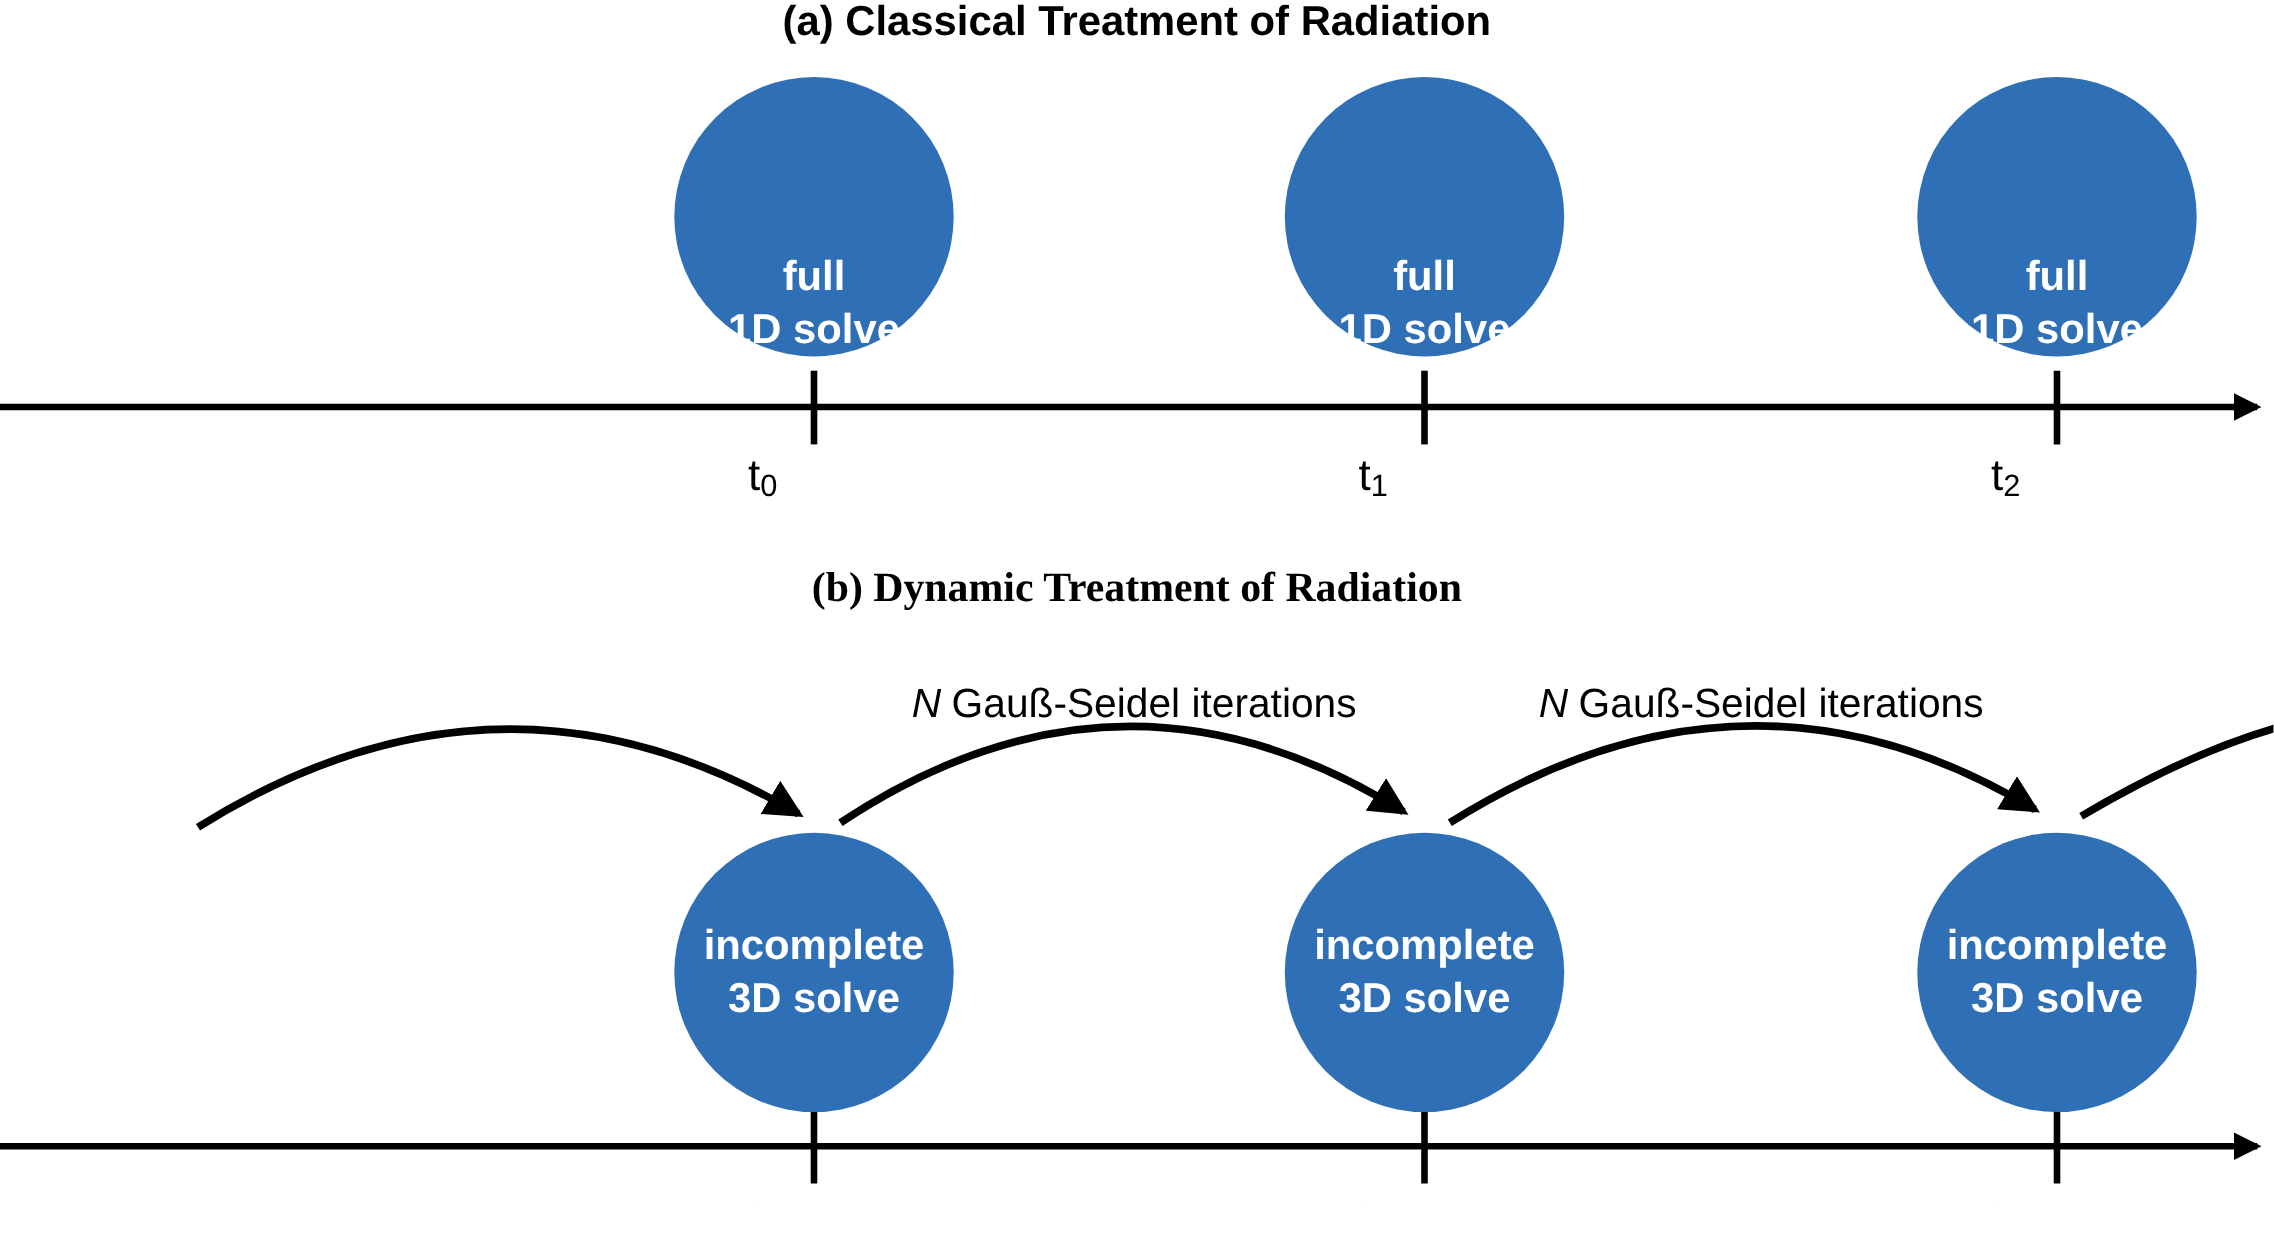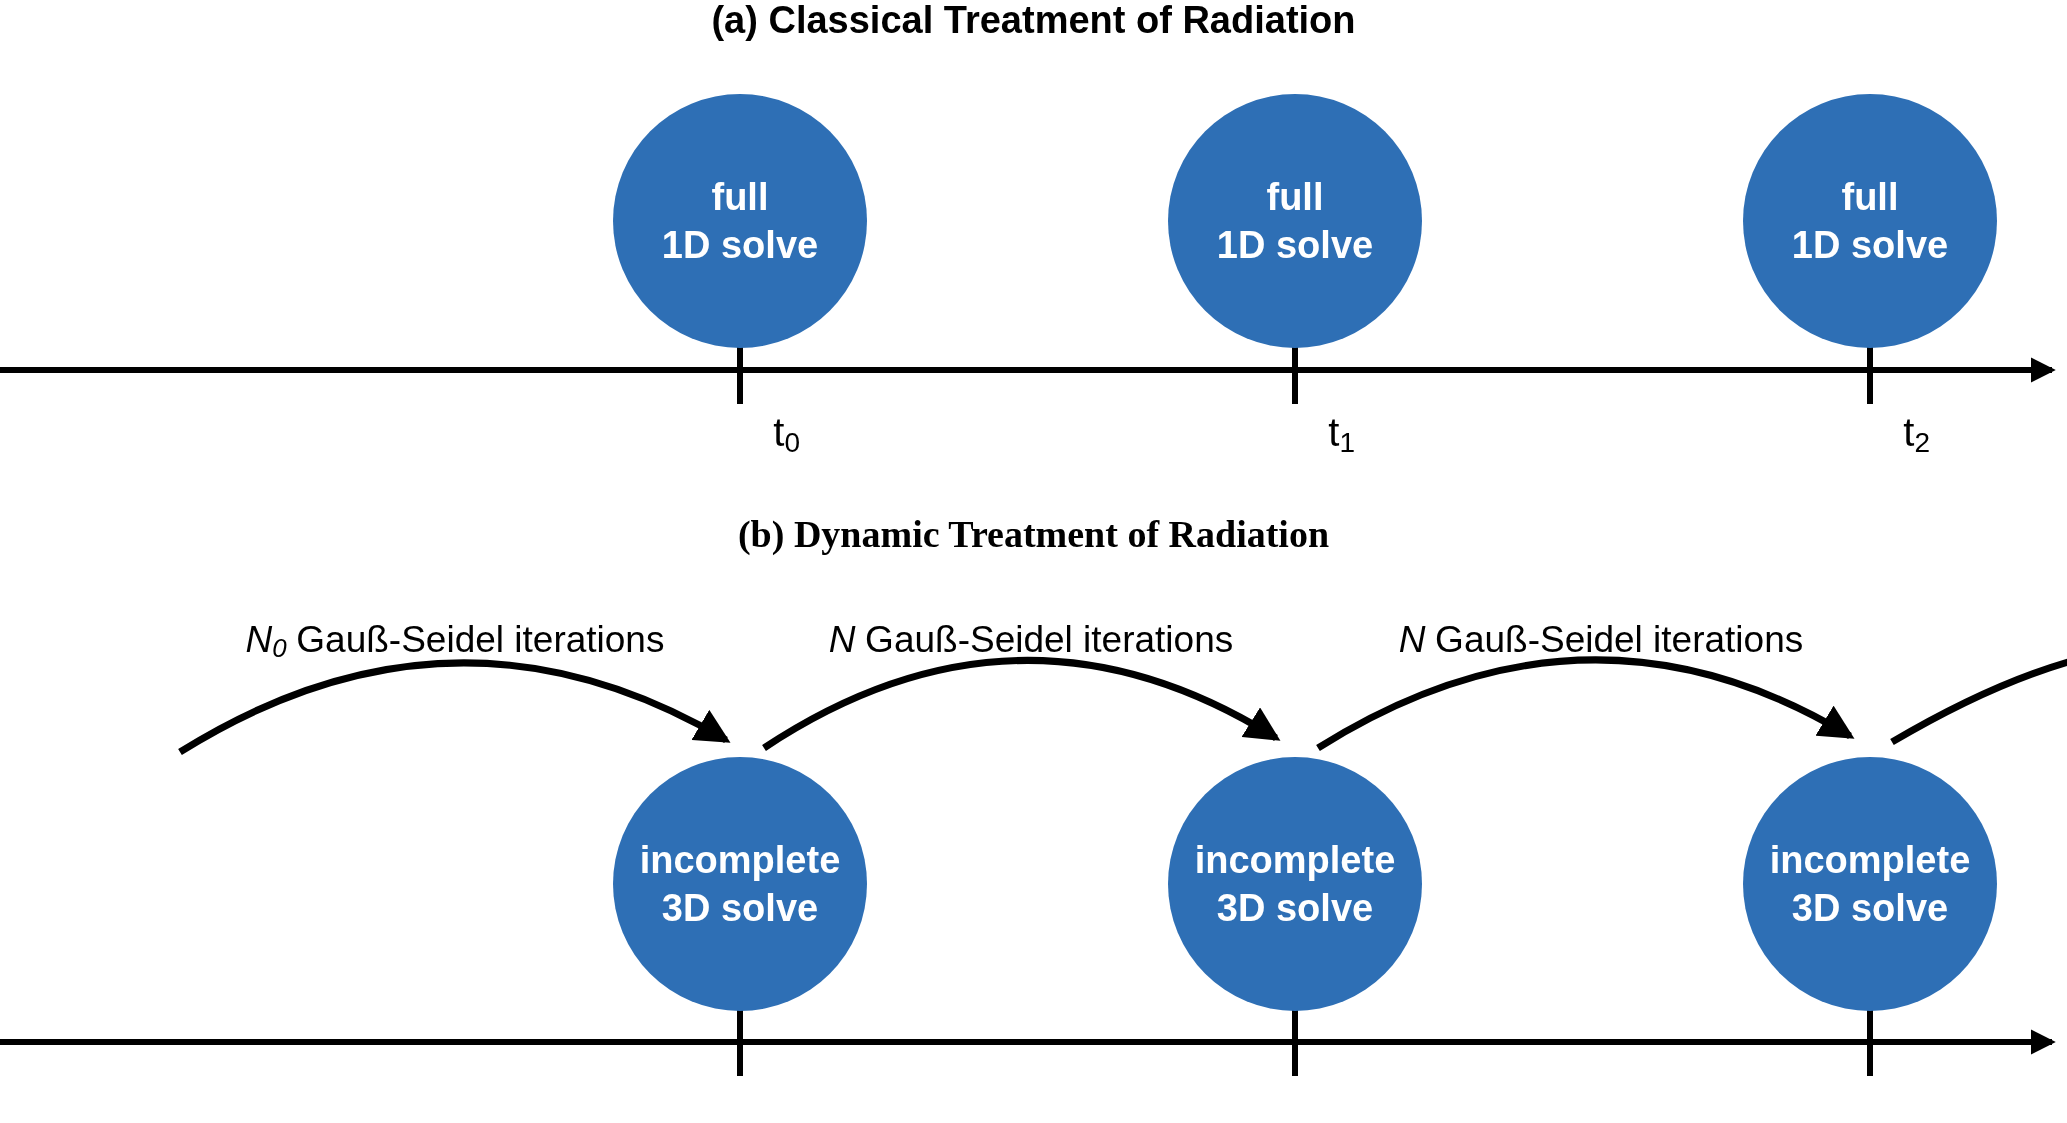--- a/index.html
+++ b/index.html
@@ -21,25 +21,25 @@
   .title-a{top:-2px;}
   .title-b{top:512px;font-family:Liberation Serif, serif;}
 
   .circle{
     position:absolute;width:254px;height:254px;border-radius:50%;
     background:var(--circle-fill,#2e6fb5);
     display:flex;flex-direction:column;align-items:center;justify-content:center;
     color:var(--text-on-circle,#fff);font-weight:bold;font-size:38px;line-height:48px;
     text-align:center;
   }
-  .row-a{top:94px;}
+  .row-a{top:70px;justify-content:flex-end;}
   .row-b{top:757px;}
 
   .tlabel{
-    position:absolute;width:120px;text-align:right;
+    position:absolute;width:120px;text-align:left;
     font-size:40px;color:var(--stroke,#000);line-height:44px;
   }
   .tlabel sub{font-size:0.70em;vertical-align:-0.22em;line-height:0;}
   .trow-a{top:410px;}
   .trow-b{top:1084px;}
 
   .arrow-label{
     position:absolute;top:618px;transform:translateX(-50%);
     white-space:nowrap;font-size:37px;color:var(--stroke,#000);line-height:44px;
   }
@@ -92,23 +92,20 @@
     <div>full</div>
     <div>1D solve</div>
   </div>
 
   <div class="tlabel trow-a" style="left:680px;"><span>t</span><sub>0</sub></div>
   <div class="tlabel trow-a" style="left:1235px;"><span>t</span><sub>1</sub></div>
   <div class="tlabel trow-a" style="left:1810px;"><span>t</span><sub>2</sub></div>
 
   <div class="title title-b">(b) Dynamic Treatment of Radiation</div>
 
-  <div class="arrow-label" style="left:455px;">
-    <span class="nvar">N</span><sub>0</sub><span class="rest">Gauß-Seidel iterations</span>
-  </div>
   <div class="arrow-label" style="left:1031px;">
     <span class="nvar">N</span><sub></sub><span class="rest">Gauß-Seidel iterations</span>
   </div>
   <div class="arrow-label" style="left:1601px;">
     <span class="nvar">N</span><sub></sub><span class="rest">Gauß-Seidel iterations</span>
   </div>
 
   <div class="circle row-b" style="left:613px;">
     <div>incomplete</div>
     <div>3D solve</div>

